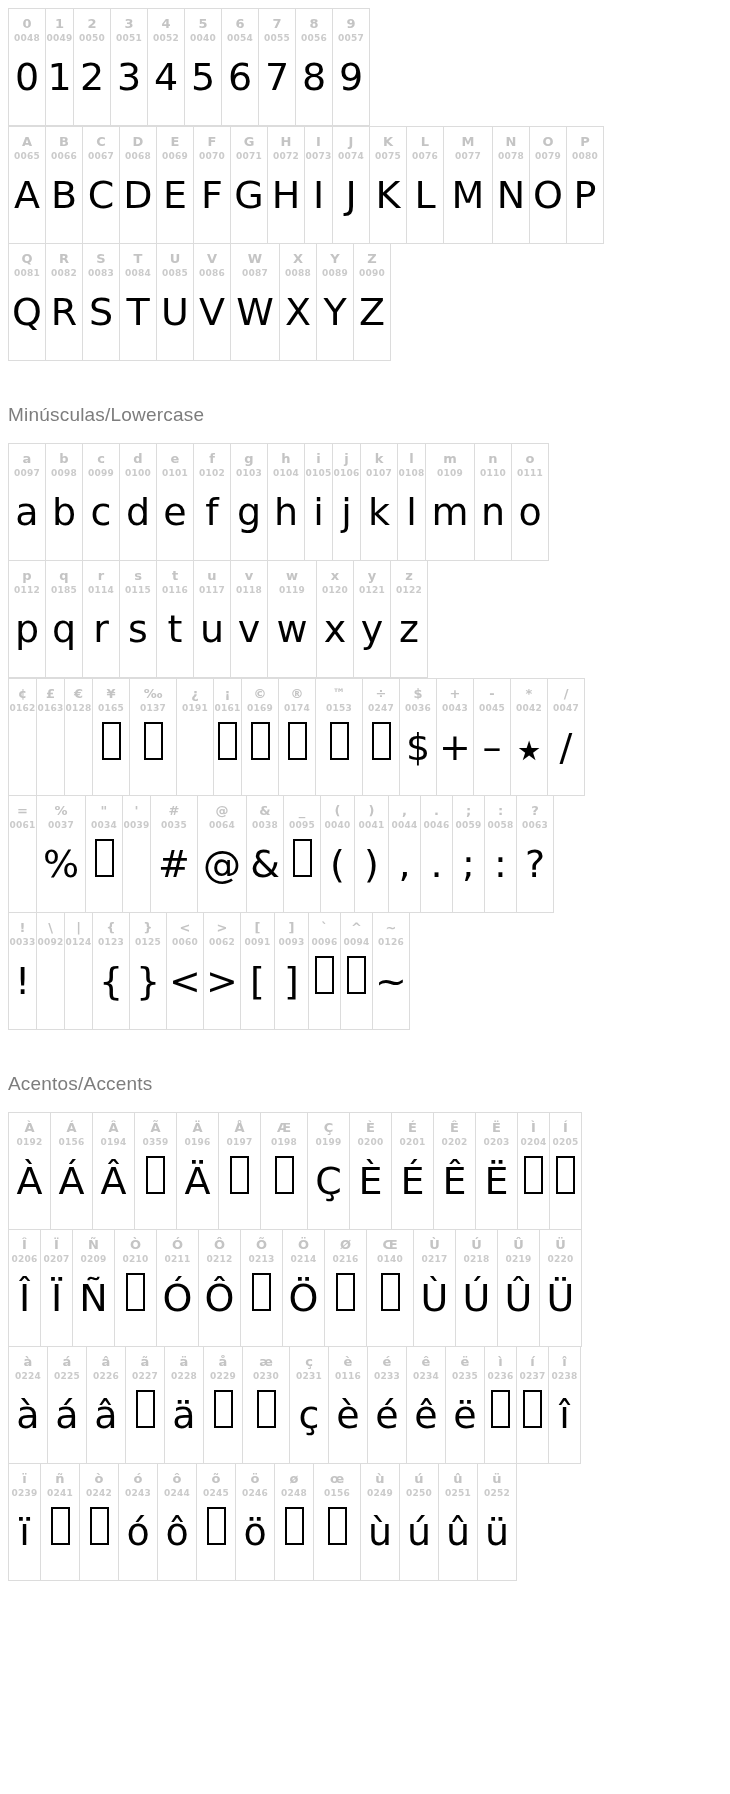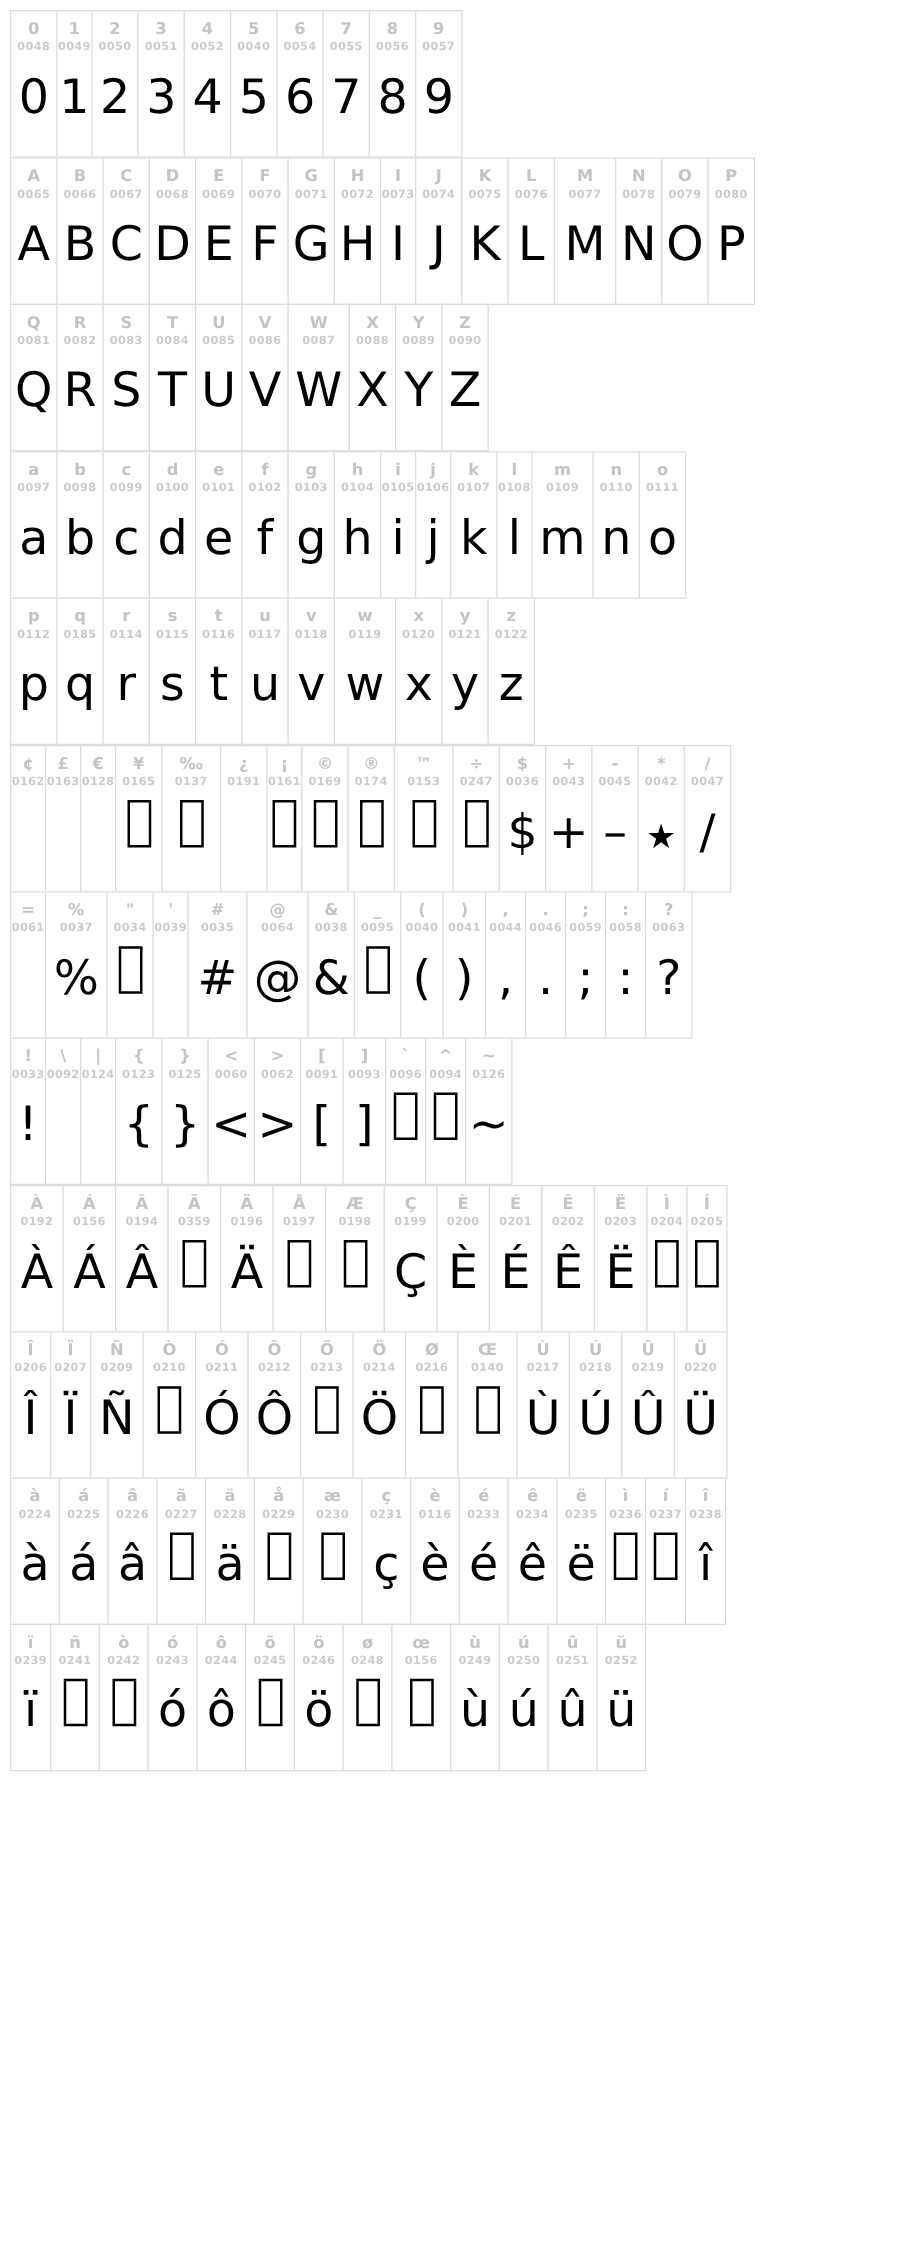--- a/index.html
+++ b/index.html
@@ -243,20 +243,21 @@
           <div class="glyph">Y</div>
         </div>
         <div class="cell" style="width: 38px;">
           <div class="lab">Z</div>
           <div class="code">0090</div>
           <div class="glyph">Z</div>
         </div>
       </div>
     </section>
     <section class="sec">
+      <h2 class="sec-title">Minúsculas/Lowercase</h2>
       <div class="row">
         <div class="cell" style="width: 38px;">
           <div class="lab">a</div>
           <div class="code">0097</div>
           <div class="glyph">a</div>
         </div>
         <div class="cell" style="width: 38px;">
           <div class="lab">b</div>
           <div class="code">0098</div>
           <div class="glyph">b</div>
@@ -602,20 +603,21 @@
           <div class="glyph"><span class="notdef"></span></div>
         </div>
         <div class="cell" style="width: 38px;">
           <div class="lab">~</div>
           <div class="code">0126</div>
           <div class="glyph">~</div>
         </div>
       </div>
     </section>
     <section class="sec">
+      <h2 class="sec-title">Acentos/Accents</h2>
       <div class="row">
         <div class="cell" style="width: 43px;">
           <div class="lab">À</div>
           <div class="code">0192</div>
           <div class="glyph">À</div>
         </div>
         <div class="cell" style="width: 43px;">
           <div class="lab">Á</div>
           <div class="code">0156</div>
           <div class="glyph">Á</div>

